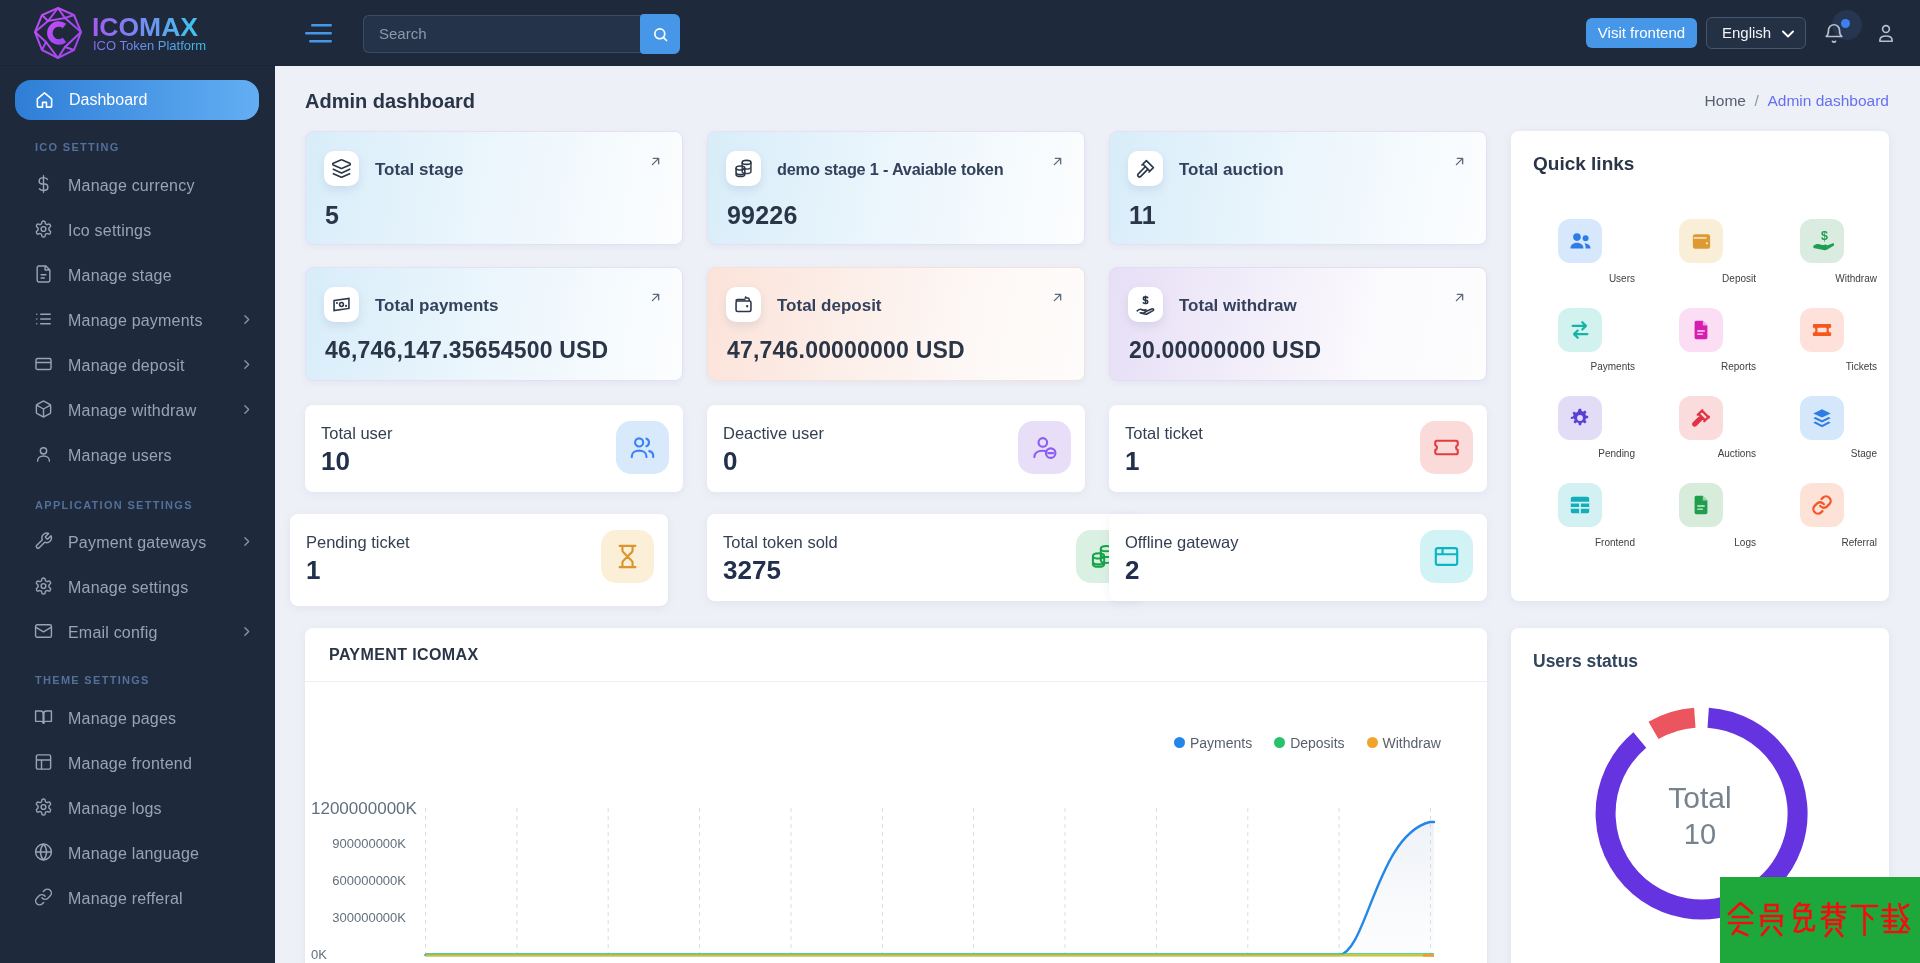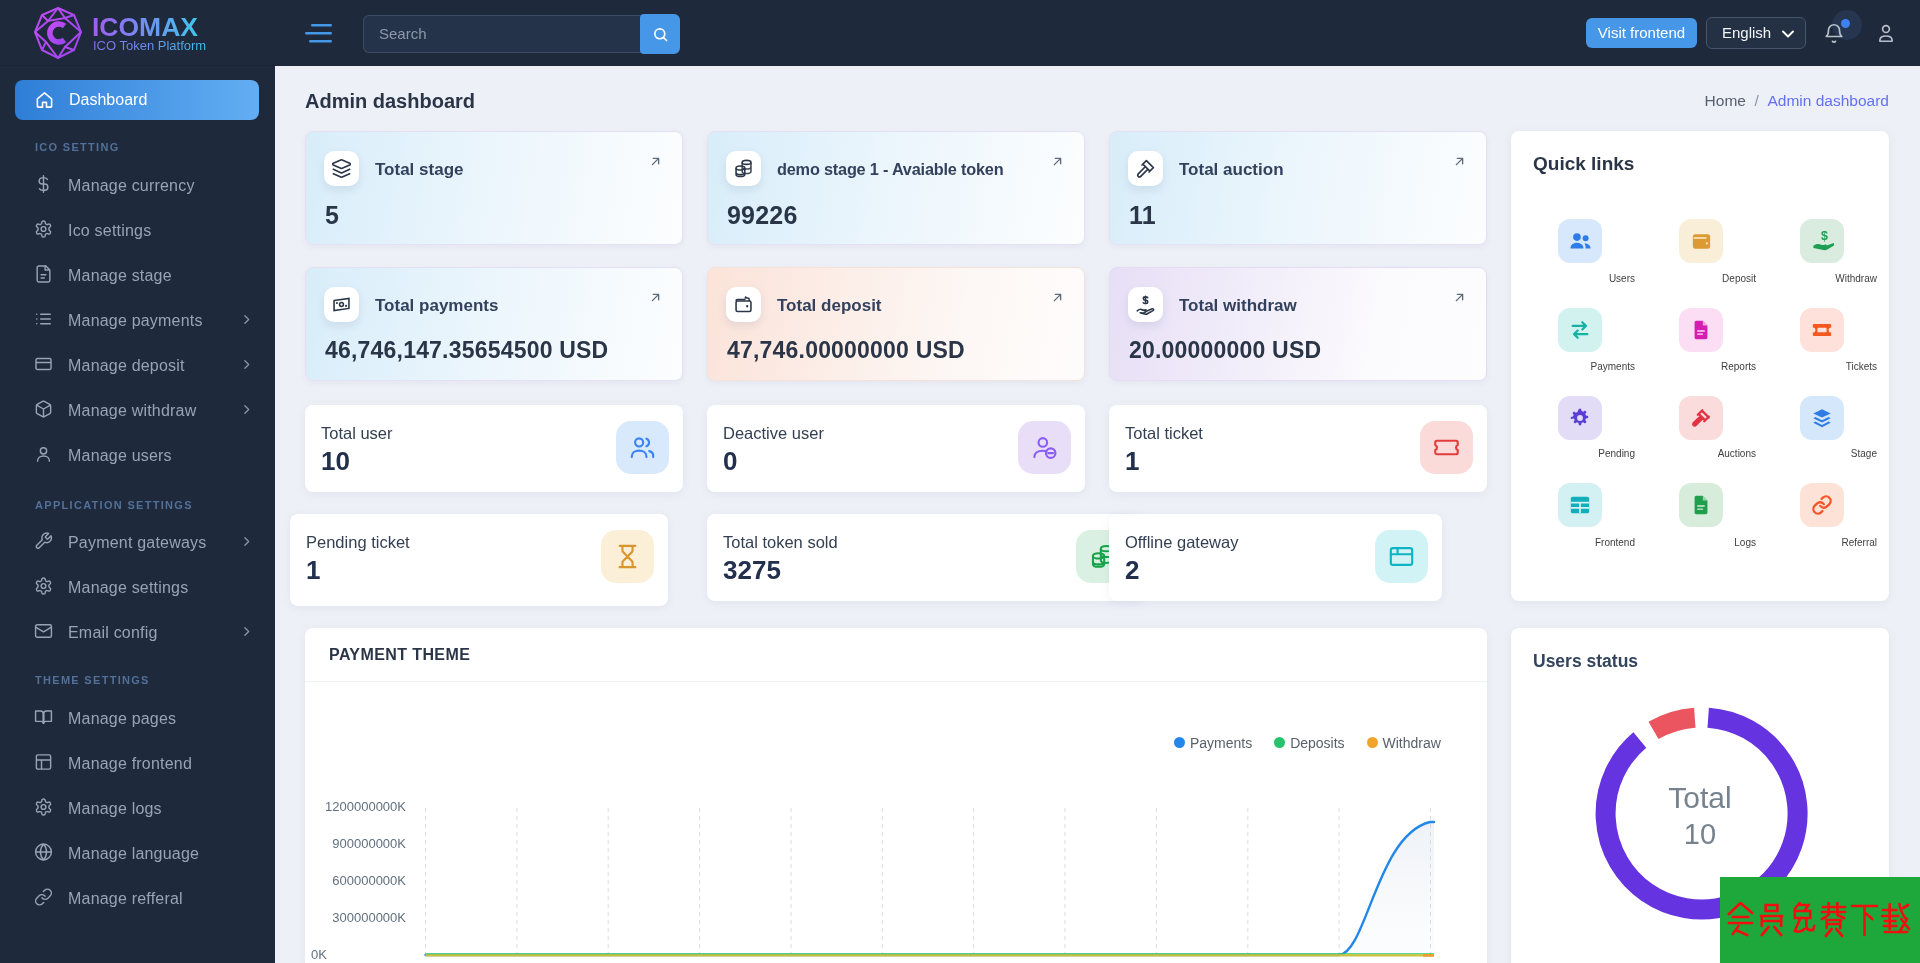--- a/index.html
+++ b/index.html
@@ -6,21 +6,21 @@
 html,body{width:1920px;height:963px;overflow:hidden;font-family:"Liberation Sans",sans-serif;background:#eef0f7;position:relative}
 .abs{position:absolute}
 
 #sidebar{position:absolute;left:0;top:0;width:275px;height:963px;background:#1e293b;z-index:5}
 #topbar{position:absolute;left:275px;top:0;width:1645px;height:66px;background:#1e293b;z-index:4}
 .mitem{position:absolute;left:0;width:275px;height:45px;color:#98a4b5;font-size:16px}
 .mitem .mic{position:absolute;left:34px;top:50%;transform:translateY(-50%)}
 .mitem .mtx{position:absolute;left:68px;top:50%;transform:translateY(-50%);letter-spacing:.2px}
 .mitem .chev{position:absolute;left:240px;top:50%;transform:translateY(-50%);color:#8b97a8}
 .msec{position:absolute;left:35px;color:#537099;font-size:11px;font-weight:700;letter-spacing:1.3px}
-#dashbtn{position:absolute;left:15px;top:80px;width:244px;height:40px;border-radius:8px;
+#dashbtn{position:absolute;left:15px;top:80px;width:244px;height:40px;border-radius:16px;
  background:linear-gradient(90deg,#2e7ed7,#63aef3);color:#fff;font-size:16px}
 #dashbtn .mic{position:absolute;left:20px;top:50%;transform:translateY(-50%)}
 #dashbtn .mtx{position:absolute;left:54px;top:50%;transform:translateY(-50%)}
 
 .card{position:absolute;border-radius:8px;background:#fff}
 .gcard{box-shadow:0 2px 6px rgba(100,110,160,.08);border:1px solid #e6e0f4}
 .wcard{box-shadow:0 2px 8px rgba(120,130,170,.10)}
 .gcard .ibox{position:absolute;left:18px;top:19px;width:35px;height:35px;border-radius:10px;background:#fff;
  box-shadow:0 4px 8px rgba(80,90,140,.13);display:flex;align-items:center;justify-content:center;color:#2b3648}
 .gcard .glab{position:absolute;left:69px;top:28px;font-size:17px;font-weight:700;color:#33415c}
@@ -349,21 +349,21 @@
       <div class="wval">3275</div>
  <div class="wibox" style="background:#d9f0e2">
         <svg width="27" height="27" viewBox="0 0 24 24" fill="none" stroke="#16a34a" stroke-width="1.8">
           <ellipse cx="15.5" cy="5" rx="5" ry="2.3"></ellipse>
           <path d="M10.5 5v5.2c0 1.3 2.2 2.3 5 2.3s5-1 5-2.3V5M10.5 10.2v5.2c0 1.3 2.2 2.3 5 2.3s5-1 5-2.3v-5.2"></path>
           <ellipse cx="8.5" cy="11.5" rx="5" ry="2.3"></ellipse>
           <path d="M3.5 11.5v5.2c0 1.3 2.2 2.3 5 2.3s5-1 5-2.3v-5.2M3.5 16.7v2.1c0 1.3 2.2 2.3 5 2.3s5-1 5-2.3v-2.1"></path>
         </svg>
       </div>
 </div>
-<div class="card wcard" style="left:1109px;top:514px;width:333px;height:87px">
+<div class="card wcard" style="left:1109px;top:514px;width:378px;height:87px">
  <div class="wlab">Offline gateway</div>
       <div class="wval">2</div>
  <div class="wibox" style="background:#d2f3f5">
         <svg width="27" height="27" viewBox="0 0 24 24" fill="none" stroke="#0cb4c4" stroke-width="1.9">
           <rect x="2.5" y="4.5" width="19" height="15" rx="2"></rect>
           <path d="M2.5 10h19M8.5 4.5V10"></path>
         </svg>
       </div>
 </div>
 </div>
@@ -456,30 +456,30 @@
  <div class="qllab" style="left:190px;top:406px">Logs</div>
  <div class="qlbox" style="left:289px;top:352px;background:#fde3d7">
       <svg width="22" height="22" viewBox="0 0 24 24" fill="none" stroke="#f4562a" stroke-width="2.5" stroke-linecap="round" stroke-linejoin="round">
         <path d="M10 13a5 5 0 0 0 7.54.54l2.5-2.5a5 5 0 0 0-7.07-7.07l-1.4 1.4"></path>
         <path d="M14 11a5 5 0 0 0-7.54-.54l-2.5 2.5a5 5 0 0 0 7.07 7.07l1.4-1.4"></path>
       </svg>
     </div>
  <div class="qllab" style="left:311px;top:406px">Referral</div>
 </div>
 <div id="chartcard" class="card wcard" style="left:305px;top:628px;width:1182px;height:380px">
- <div class="abs" style="left:24px;top:18px;font-size:16px;font-weight:700;letter-spacing:.4px;color:#2a3547">PAYMENT THEME</div>
+ <div class="abs" style="left:24px;top:18px;font-size:16px;font-weight:700;letter-spacing:.4px;color:#2a3547">PAYMENT ICOMAX</div>
  <div class="abs" style="left:0;top:53px;width:1182px;border-top:1px solid #eef0f3"></div>
 
  <div class="abs" style="left:869px;top:107px;font-size:14px;color:#585f6b">
   <span style="display:inline-block;width:11px;height:11px;border-radius:50%;background:#2287e8;margin-right:5px"></span>Payments
   <span style="display:inline-block;width:11px;height:11px;border-radius:50%;background:#27c26c;margin-left:18px;margin-right:5px"></span>Deposits
   <span style="display:inline-block;width:11px;height:11px;border-radius:50%;background:#f0a42c;margin-left:18px;margin-right:5px"></span>Withdraw
  </div>
 
- <div class="abs" style="right:1081px;top:171px;width:95px;text-align:right;font-size:13px;color:#61707f">1200000000K</div>
+ <div class="abs" style="right:1081px;top:171px;width:95px;text-align:right;font-size:17px;color:#61707f">1200000000K</div>
  <div class="abs" style="right:1081px;top:208px;width:95px;text-align:right;font-size:13px;color:#61707f">900000000K</div>
  <div class="abs" style="right:1081px;top:245px;width:95px;text-align:right;font-size:13px;color:#61707f">600000000K</div>
  <div class="abs" style="right:1081px;top:282px;width:95px;text-align:right;font-size:13px;color:#61707f">300000000K</div>
  <div class="abs" style="right:1081px;top:319px;width:95px;font-size:13px;color:#61707f">0K</div>
  <svg class="abs" style="left:112px;top:172px" width="1040" height="200" viewBox="0 0 1040 200">
   <defs>
    <linearGradient id="bluefill" x1="0" y1="0" x2="0" y2="1">
     <stop offset="0" stop-color="#cdd8e6" stop-opacity=".34"></stop>
           <stop offset="1" stop-color="#e6ebf2" stop-opacity=".10"></stop>
    </linearGradient>

